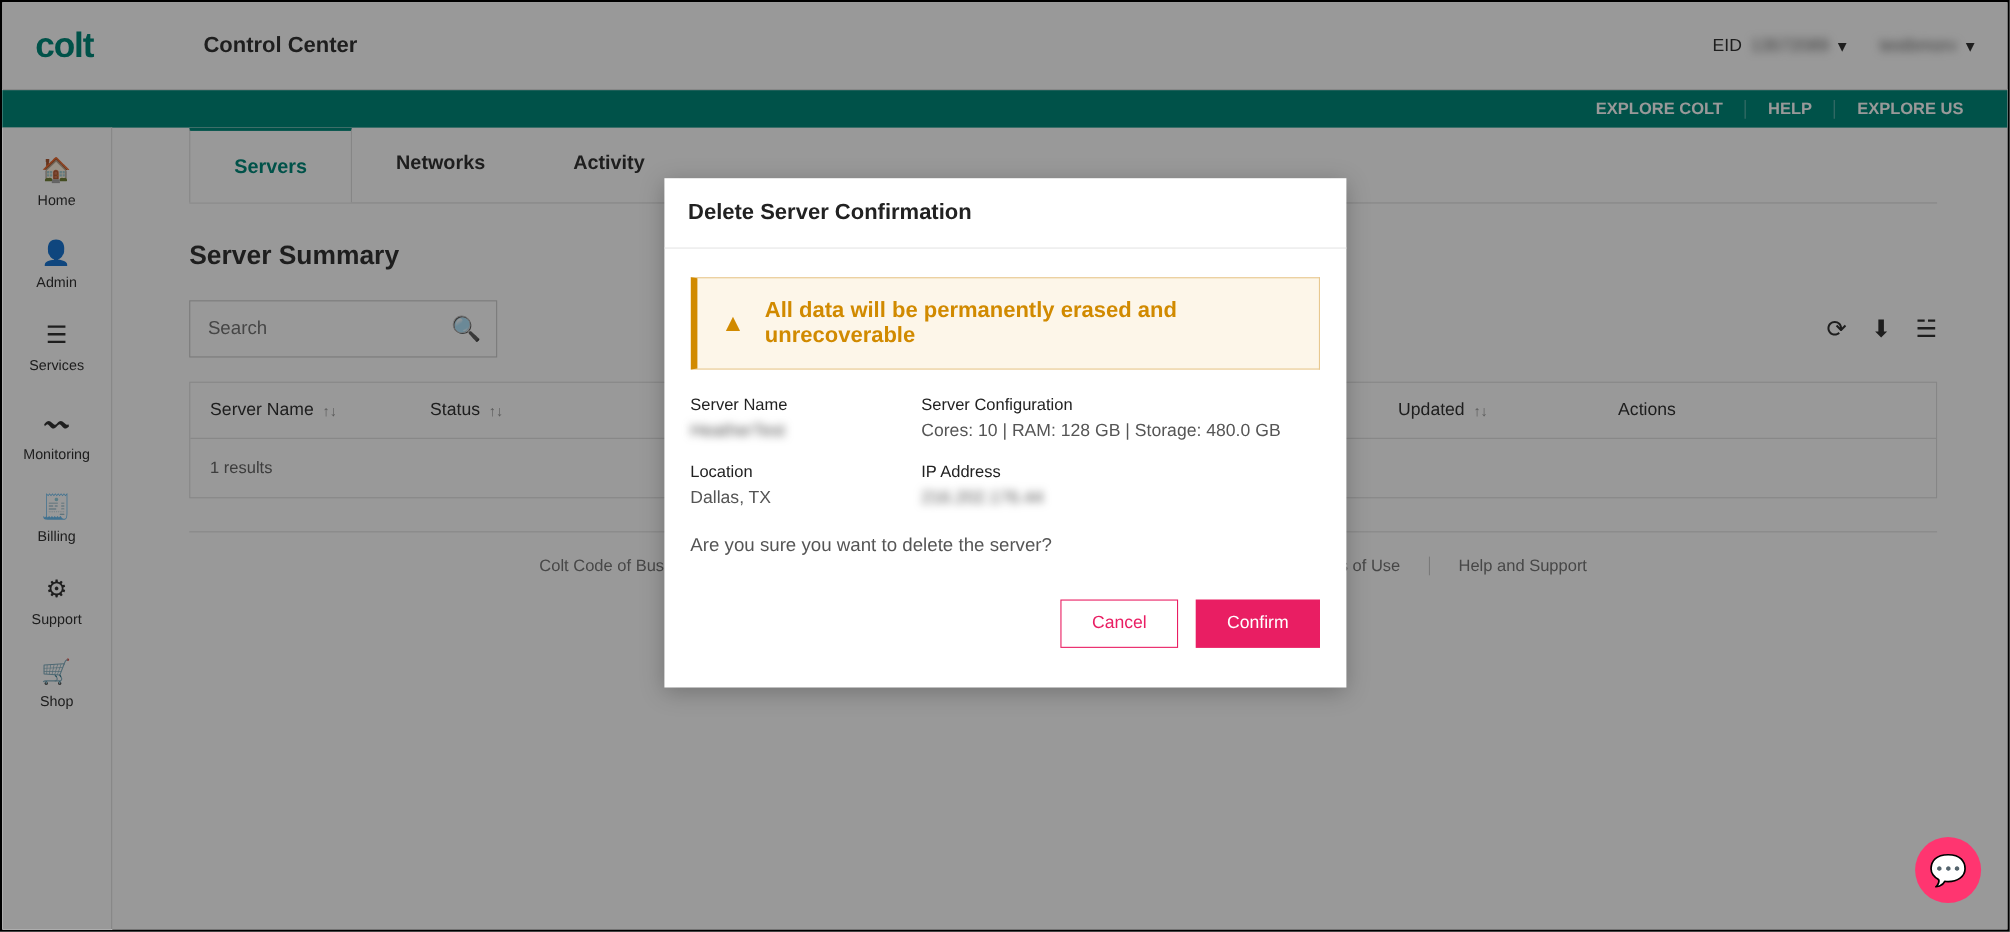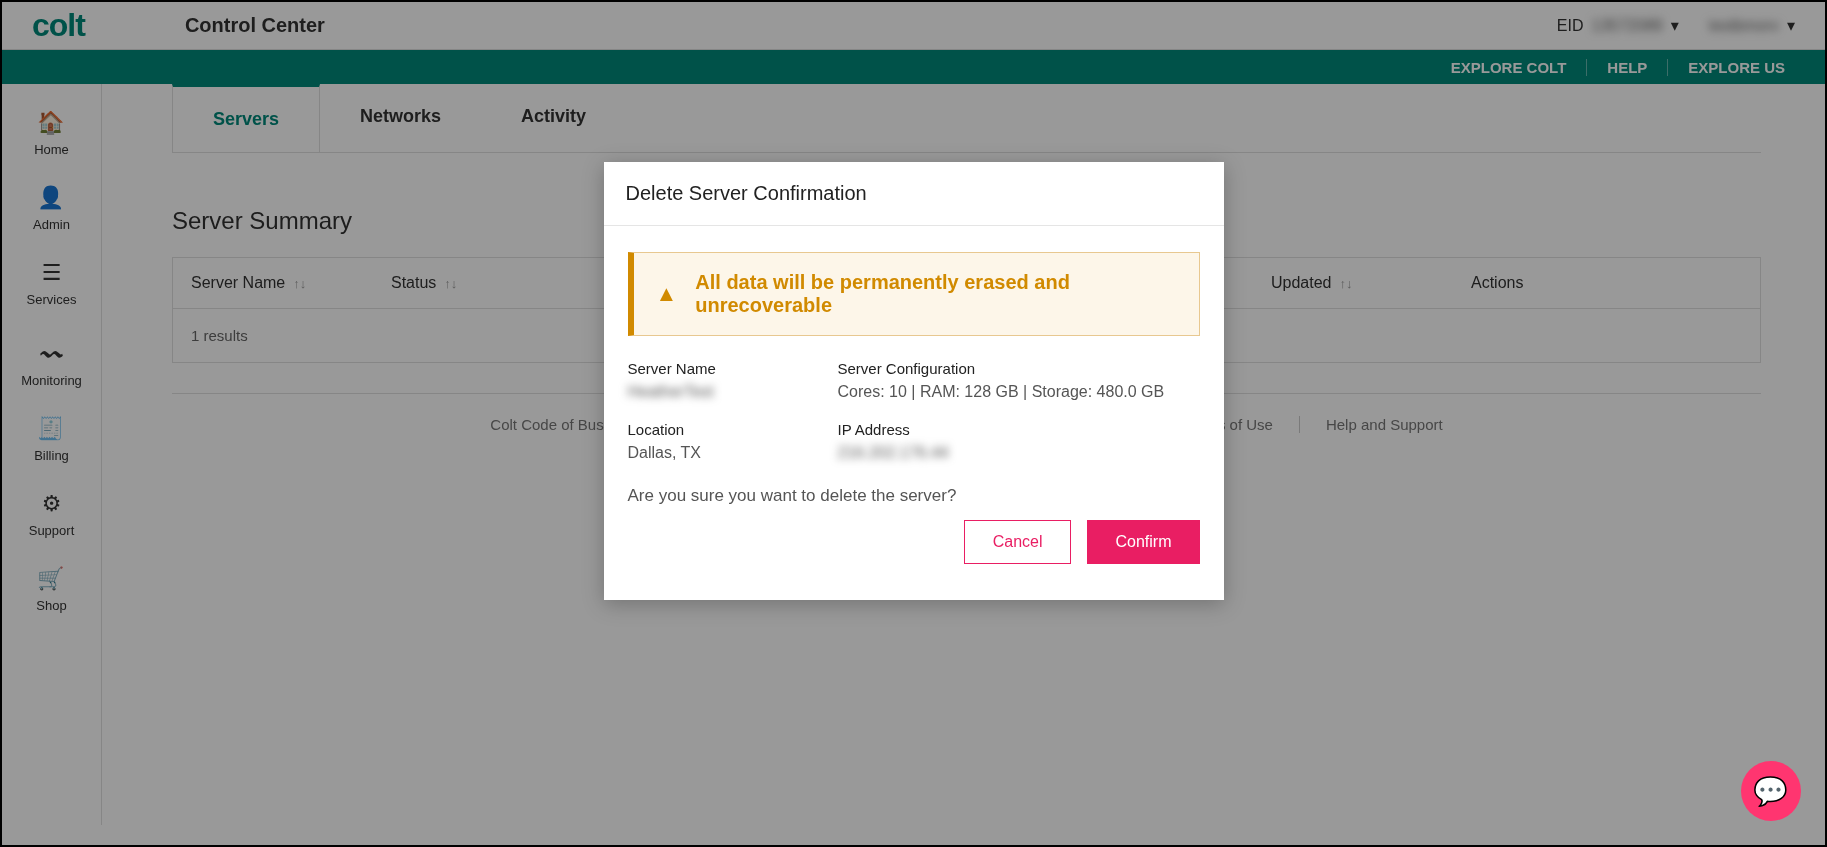--- a/index.html
+++ b/index.html
@@ -1,36 +1,36 @@
 <!DOCTYPE html>
 <html><head>
 <meta charset="utf-8">
 <style>
 * { box-sizing: border-box; margin: 0; padding: 0; }
 body { font-family: Arial, Helvetica, sans-serif; background: #fff; color: #333; width: 1827px; height: 847px; overflow: hidden; position: relative; border: 2px solid #000; }
-.header { display: flex; align-items: center; height: 48px; padding: 0 30px; border-bottom: 1px solid #e0e0e0; }
+.header { display: flex; align-items: center; height: 80px; padding: 0 30px; border-bottom: 1px solid #e0e0e0; }
 .logo { font-size: 32px; font-weight: bold; color: #00897b; margin-right: 100px; letter-spacing: -1px; }
 .app-title { font-size: 20px; color: #333; font-weight: 600; }
 .header-right { margin-left: auto; display: flex; align-items: flex-start; gap: 30px; }
 .header-dropdown { display: flex; align-items: center; gap: 8px; color: #333; cursor: pointer; font-size: 16px; }
 .blur-text { filter: blur(4px); color: #666; }
 .teal-bar { background: #00897b; color: #fff; height: 34px; display: flex; align-items: center; justify-content: flex-end; padding: 0 20px; gap: 0; }
 .teal-bar a { color: #fff; text-decoration: none; font-size: 15px; font-weight: 600; padding: 0 20px; border-left: 1px solid rgba(255,255,255,0.4); }
 .teal-bar a:first-child { border-left: none; }
 .main-wrap { display: flex; height: calc(100% - 102px); }
 .sidebar { width: 100px; background: #fff; border-right: 1px solid #e0e0e0; display: flex; flex-direction: column; padding-top: 12px; }
 .sidebar-item { display: flex; flex-direction: column; align-items: center; padding: 14px 0; cursor: pointer; color: #333; }
 .sidebar-item .icon { font-size: 22px; margin-bottom: 6px; }
 .sidebar-item .label { font-size: 13px; }
 .content { flex: 1; padding: 0 64px 30px 70px; overflow: auto; }
 .tabs { display: flex; border-bottom: 1px solid #e0e0e0; }
 .tab { padding: 22px 40px; font-size: 18px; font-weight: 600; color: #333; cursor: pointer; }
 .tab.active { color: #00897b; border-top: 3px solid #00897b; border-left: 1px solid #e0e0e0; border-right: 1px solid #e0e0e0; background: #fff; }
 .summary-row { display: flex; align-items: center; margin-top: 34px; }
-.summary-title { font-size: 24px; font-weight: 400; margin-top: 20px; }
+.summary-title { font-size: 24px; font-weight: 700; }
 .add-server-btn { margin-left: auto; background: #c62855; color: #fff; border: none; padding: 14px 30px; font-size: 17px; cursor: pointer; }
 .toolbar-row { display: flex; align-items: center; margin-top: 26px; gap: 20px; }
 .search-box { display: flex; align-items: center; border: 1px solid #ccc; padding: 12px 16px; width: 280px; }
 .search-box input { border: none; outline: none; flex: 1; font-size: 17px; color: #666; }
 .search-box .search-icon { font-size: 22px; color: #333; }
 .toolbar-icons { margin-left: auto; display: flex; gap: 22px; font-size: 22px; color: #333; }
 .table { margin-top: 22px; border: 1px solid #e0e0e0; }
 .table-header, .table-row { display: grid; grid-template-columns: 200px 280px 300px 300px 200px 120px; align-items: center; padding: 16px 18px; }
 .table-header { border-bottom: 1px solid #e0e0e0; color: #333; font-size: 16px; }
 .th { display: flex; align-items: center; gap: 8px; }
@@ -38,29 +38,29 @@
 .table-row { border-bottom: 1px solid #e0e0e0; color: #444; font-size: 17px; }
 .status-dot { display: inline-block; width: 12px; height: 12px; border-radius: 50%; background: #00897b; margin-right: 8px; }
 .results-row { padding: 18px; color: #666; font-size: 15px; }
 .footer { margin-top: 30px; text-align: center; color: #777; font-size: 15px; border-top: 1px solid #e0e0e0; padding-top: 22px; }
 .footer-links { display: flex; justify-content: center; gap: 0; margin-bottom: 14px; }
 .footer-links span { padding: 0 26px; border-left: 1px solid #ccc; }
 .footer-links span:first-child { border-left: none; }
 .copyright .year { color: #00897b; font-weight: 600; }
 .overlay { position: absolute; inset: 0; background: rgba(0,0,0,0.4); z-index: 50; }
 .modal { position: absolute; top: 160px; left: 50%; transform: translateX(-50%); width: 620px; background: #fff; z-index: 60; box-shadow: 0 4px 20px rgba(0,0,0,0.25); }
-.modal-header { padding: 20px 22px; border-bottom: 1px solid #e5e5e5; font-size: 20px; font-weight: 400; color: #222; }
+.modal-header { padding: 20px 22px; border-bottom: 1px solid #e5e5e5; font-size: 20px; font-weight: 700; color: #222; }
 .modal-body { padding: 26px 24px 10px 24px; }
 .warning-box { border: 1px solid #e8c890; border-left: 6px solid #d18a00; background: #fdf6e9; padding: 18px 22px; display: flex; align-items: center; gap: 18px; margin-bottom: 24px; }
 .warning-icon { color: #d18a00; font-size: 22px; }
 .warning-text { color: #d18a00; font-size: 20px; font-weight: 600; }
 .details-grid { display: grid; grid-template-columns: 200px 1fr; row-gap: 20px; column-gap: 10px; margin-bottom: 24px; }
 .detail-label { color: #222; font-size: 15px; margin-bottom: 6px; }
 .detail-value { color: #555; font-size: 16px; }
-.question { color: #555; font-size: 17px; margin-bottom: 4px; }
+.question { color: #555; font-size: 17px; margin-bottom: 29px; }
 .modal-footer { display: flex; justify-content: flex-end; gap: 16px; padding: 0 24px 36px 24px; }
 .btn-cancel { background: #fff; border: 1px solid #e91e63; color: #e91e63; padding: 12px 28px; font-size: 16px; cursor: pointer; }
 .btn-confirm { background: #e91e63; border: none; color: #fff; padding: 12px 28px; font-size: 16px; cursor: pointer; }
 .chat-btn { position: absolute; bottom: 24px; right: 24px; width: 60px; height: 60px; border-radius: 50%; background: #ff3570; color: #fff; display: flex; align-items: center; justify-content: center; font-size: 28px; z-index: 70; cursor: pointer; }
 </style>
 </head>
 <body>
 
 <div class="header">
   <div class="logo">colt</div>
@@ -121,20 +121,31 @@
     <div class="tabs">
       <div class="tab active">Servers</div>
       <div class="tab">Networks</div>
       <div class="tab">Activity</div>
     </div>
 
     <div class="summary-row">
       <div class="summary-title">Server Summary</div>
     </div>
 
+    <div class="toolbar-row">
+      <div class="search-box">
+        <input placeholder="Search" style="">
+        <span class="search-icon">🔍</span>
+      </div>
+      <div class="toolbar-icons">
+        <span>⟳</span>
+        <span>⬇</span>
+        <span>☱</span>
+      </div>
+    </div>
 
     <div class="table">
       <div class="table-header">
         <div class="th">
           <span>Server Name</span>
           <span class="sort-icon">↑↓</span>
         </div>
         <div class="th">
           <span>Status</span>
           <span class="sort-icon">↑↓</span>

